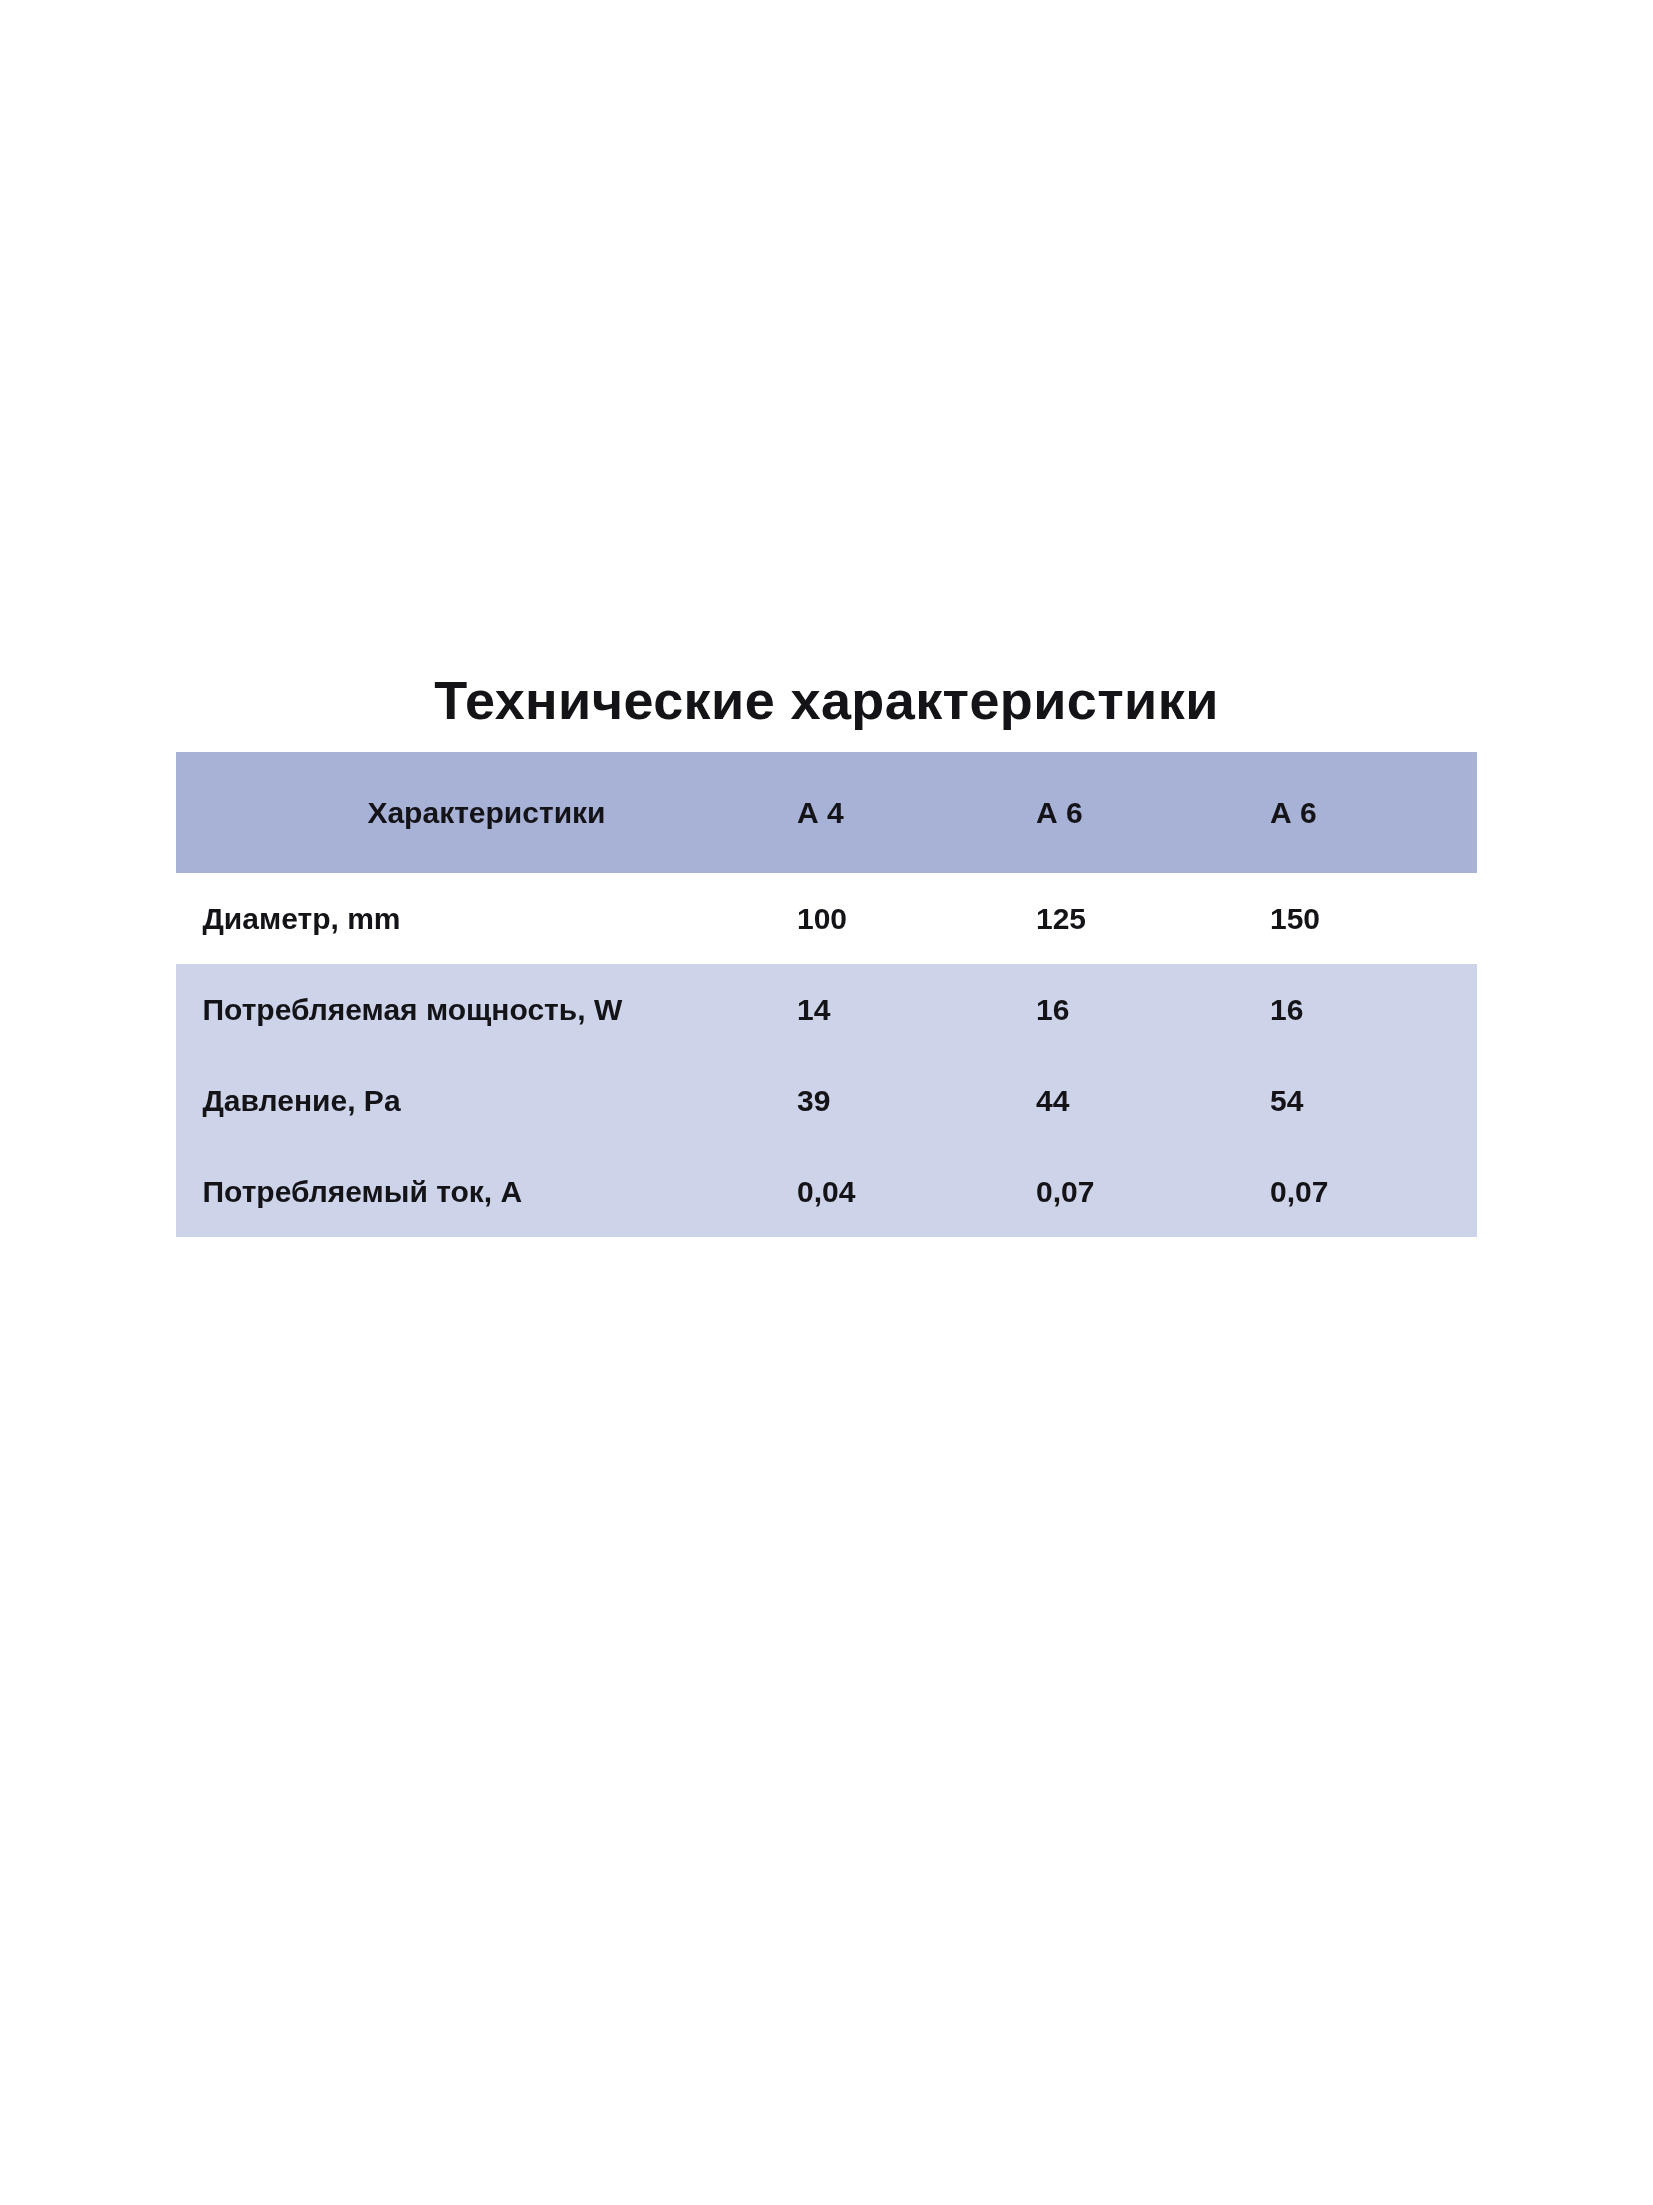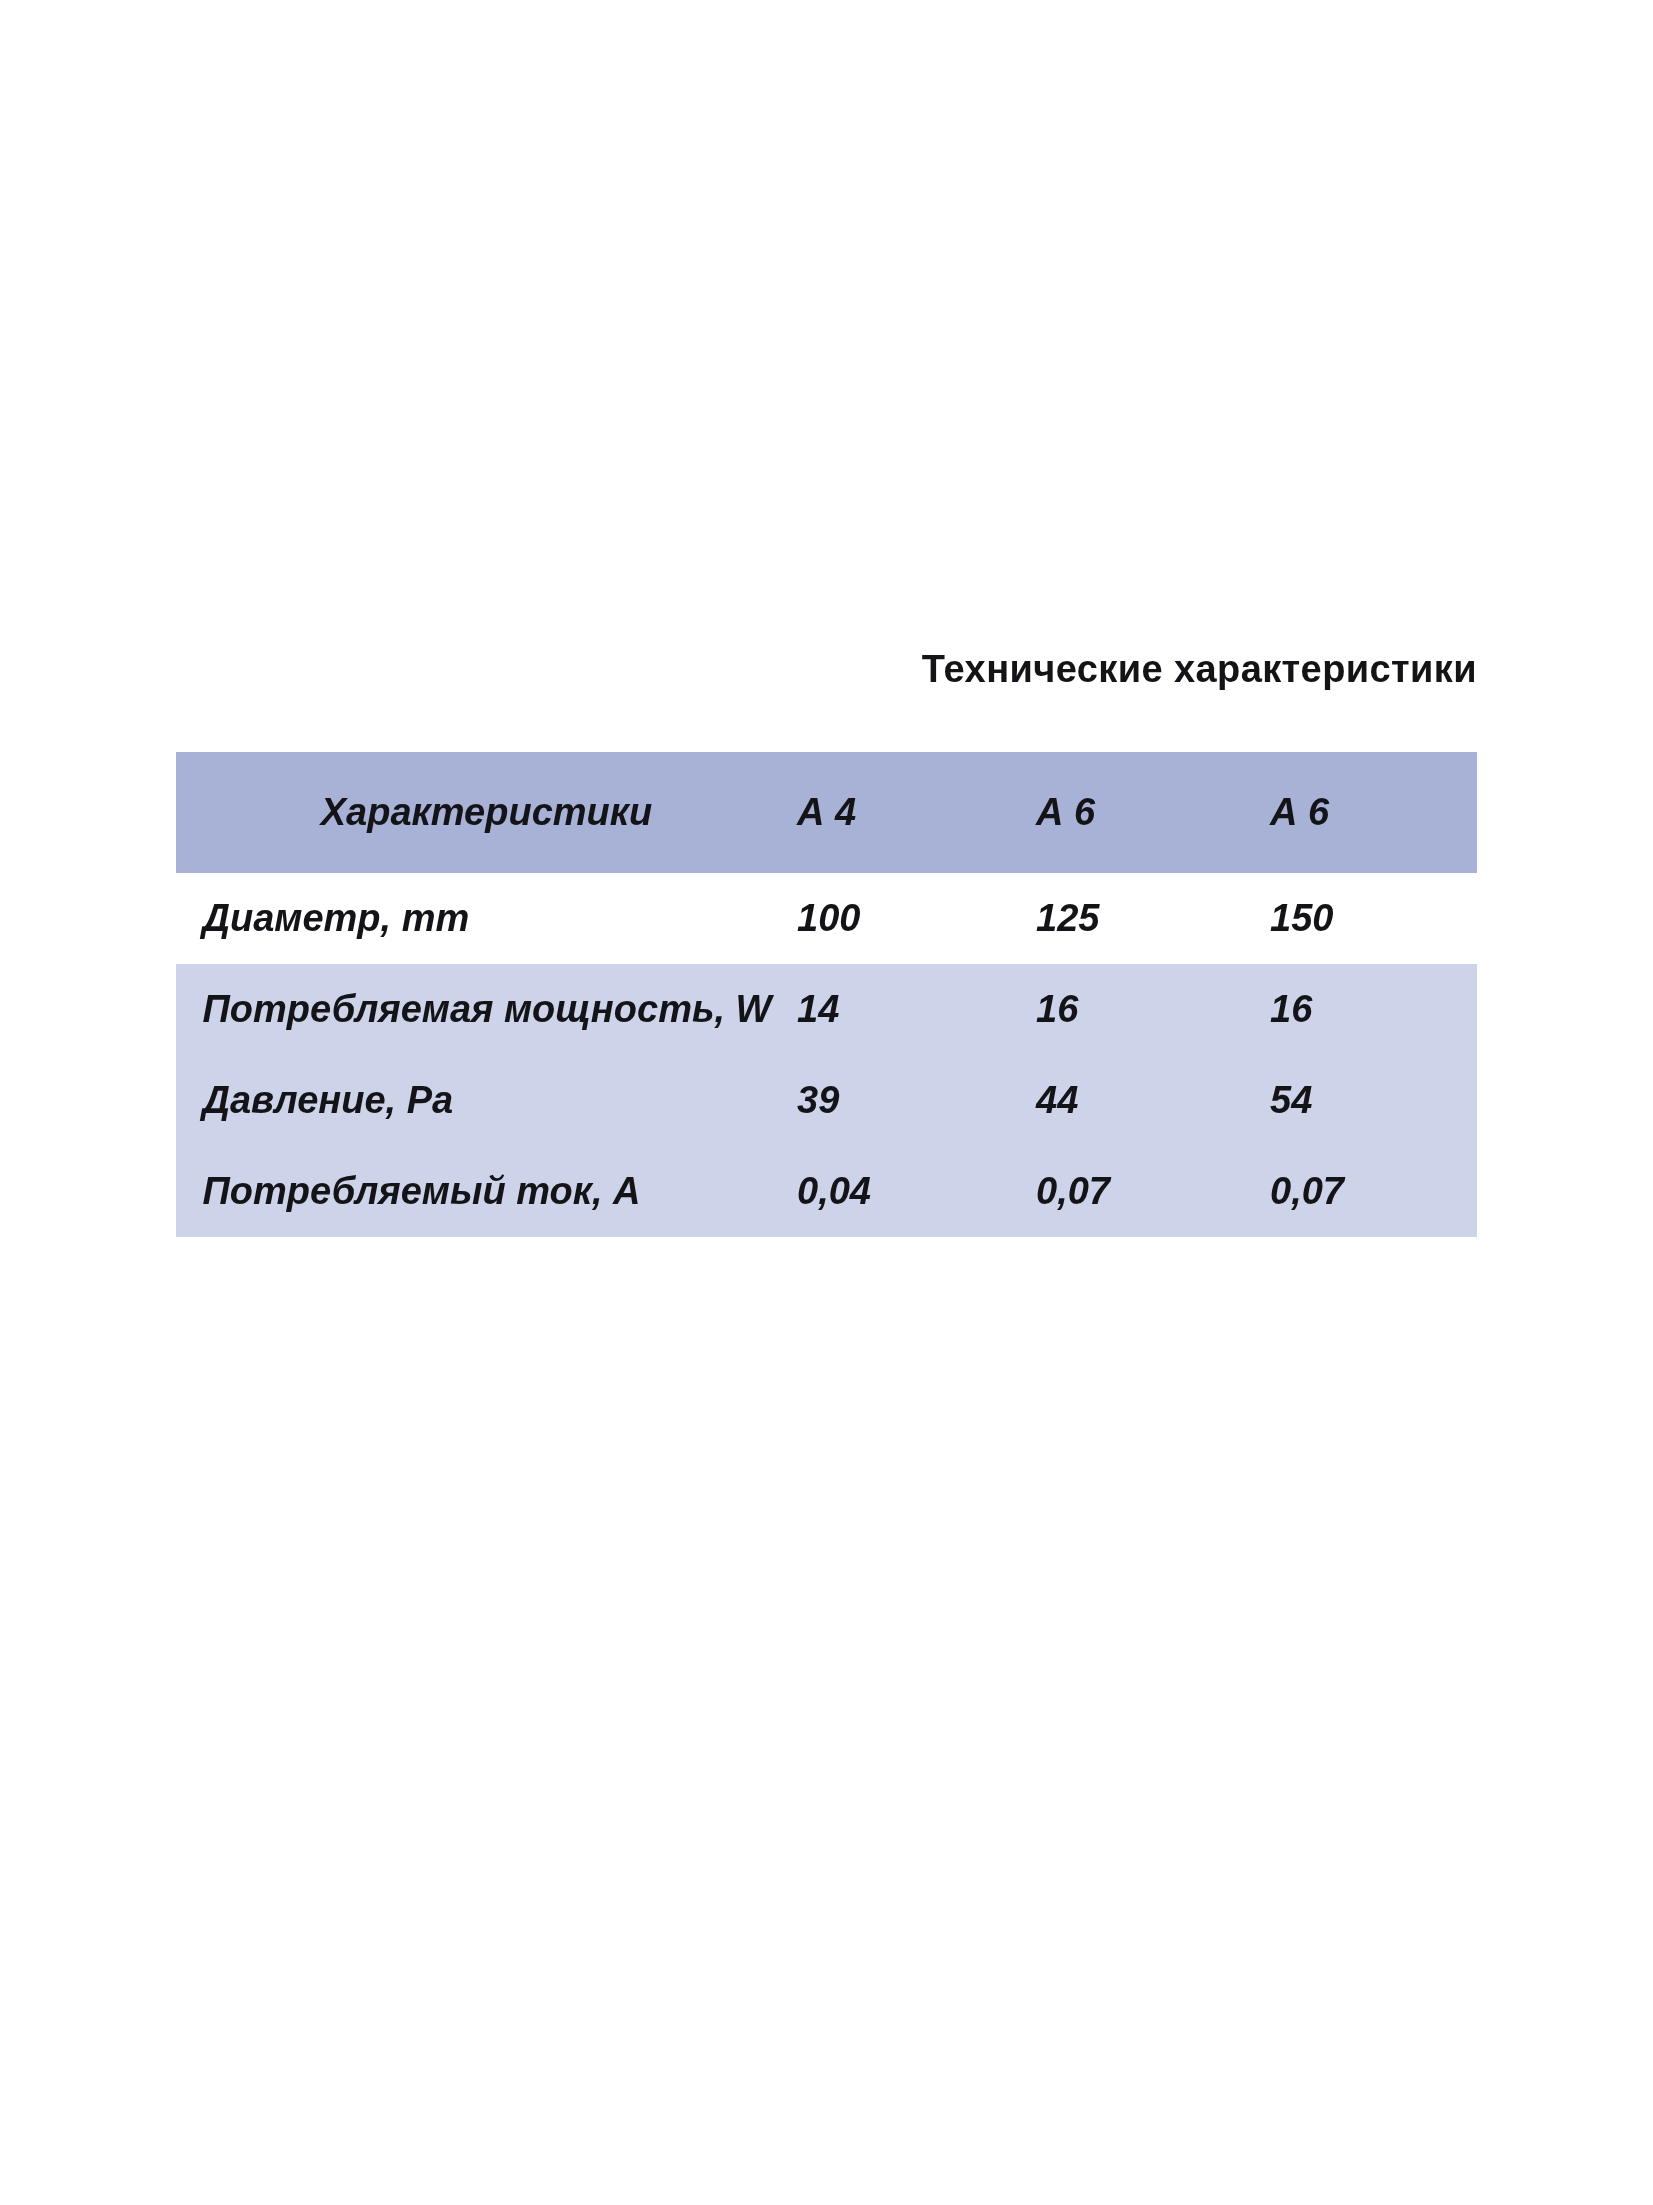--- a/index.html
+++ b/index.html
@@ -7,24 +7,24 @@
   body {
     width: 1654px;
     height: 2205px;
     position: relative;
     font-family: "Liberation Sans", sans-serif;
     color: var(--text-color, #141418);
   }
   .page-title {
     position: absolute;
     left: 176px;
-    top: 650px;
+    top: 673px;
     width: 1301px;
-    text-align: right;
-    font-size: 38px;
+    text-align: center;
+    font-size: 54px;
     font-weight: 700;
     line-height: 1;
     letter-spacing: 0.4px;
   }
   .spec-table {
     position: absolute;
     left: 176px;
     top: 752px;
     width: 1301px;
   }
@@ -38,24 +38,23 @@
     background: var(--header-bg, #a8b1d6);
   }
   .data-row {
     height: 91px;
     background: var(--row-bg, #ffffff);
   }
   .data-row.alt {
     background: var(--row-alt-bg, #cdd3e8);
   }
   .cell {
-    font-size: 38px;
+    font-size: 30px;
     font-weight: 700;
     line-height: 1.1;
-    font-style: italic;
   }
   .label-cell {
     text-align: left;
     padding-left: 26.5px;
     padding-right: 14.7px;
   }
   .header-row .label-cell {
     text-align: center;
     padding-left: 0;
     padding-right: 0;

